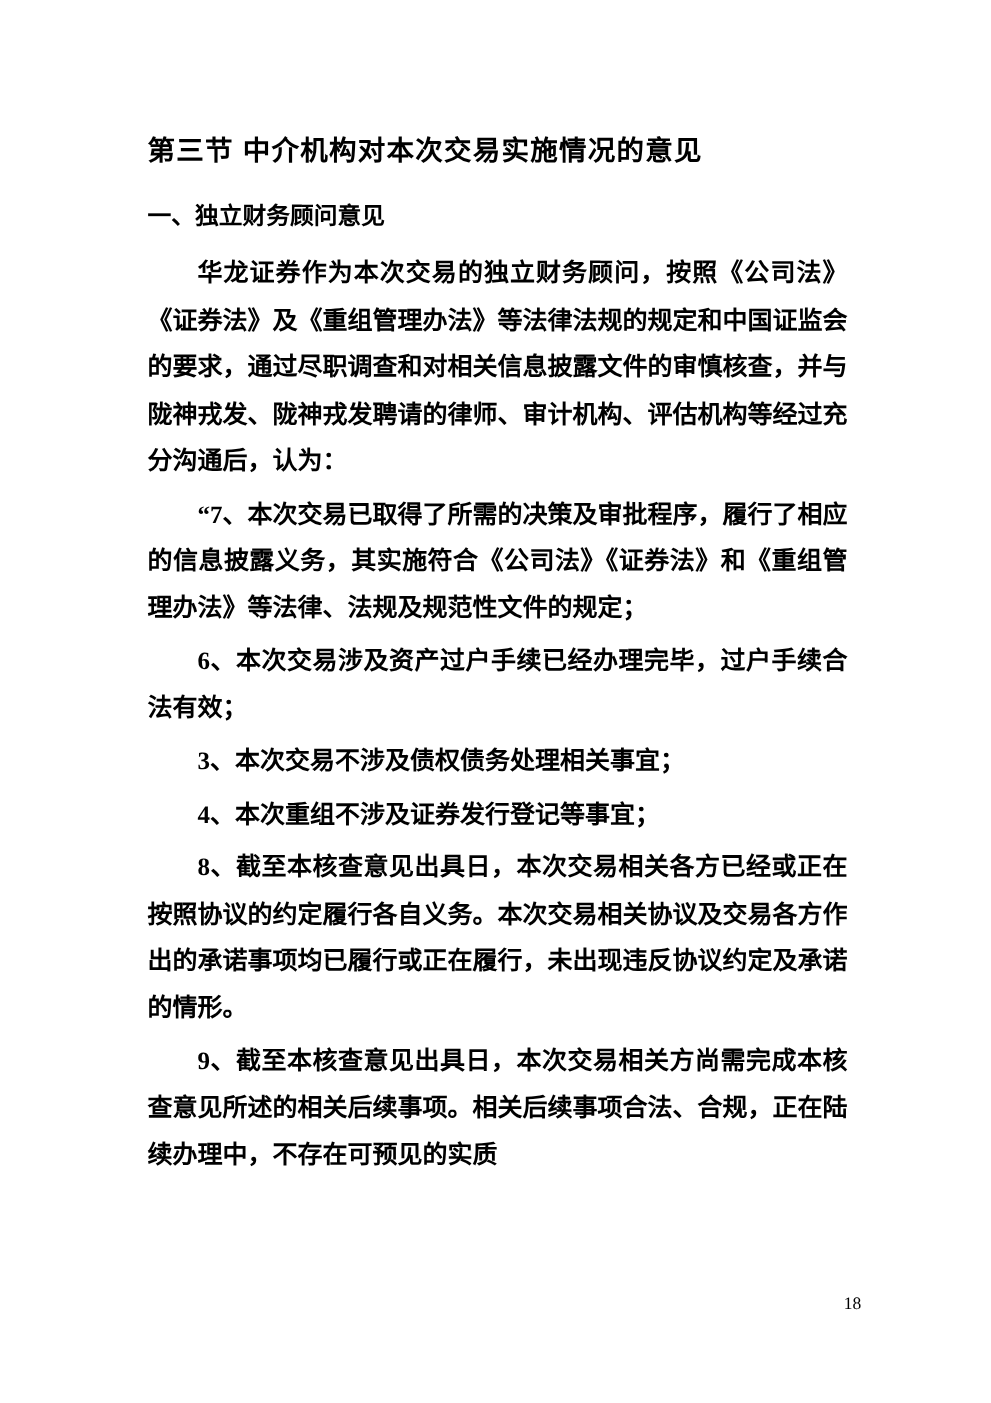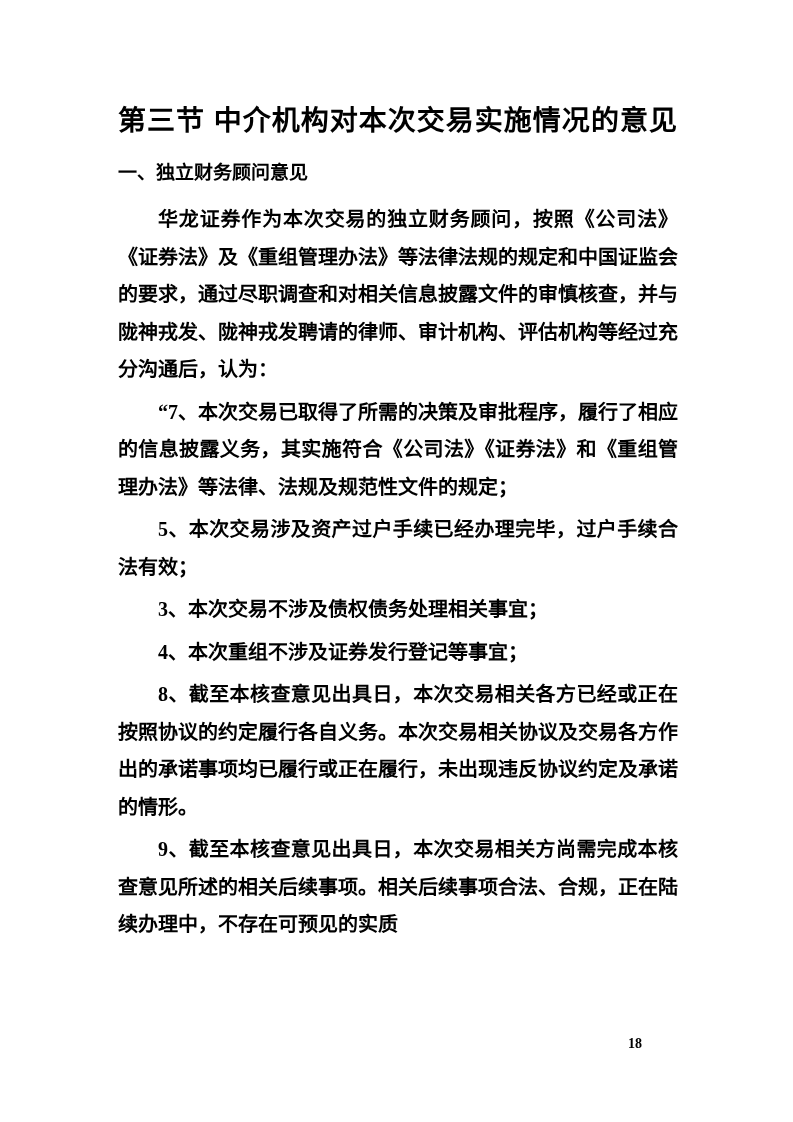--- a/index.html
+++ b/index.html
@@ -20,23 +20,22 @@
   }
   .content {
     position: absolute;
     left: 118px;
     right: 115px;
     top: 105px;
   }
   .doc-title {
     font-family: "Liberation Sans", "DejaVu Sans", sans-serif;
     font-weight: bold;
-    font-size: 28px;
+    font-size: 22px;
     line-height: 32px;
-    text-align: center;
     margin: 0 0 24px 0;
     letter-spacing: 1px;
   }
   .section-heading {
     font-family: Liberation Mono, monospace;
     font-weight: bold;
     font-size: 19px;
     line-height: 26px;
     text-align: left;
     margin: 0 0 14px 0;
@@ -45,41 +44,40 @@
     font-size: 20px;
     line-height: 37.5px;
     text-indent: 2em;
     text-align: justify;
     margin: 0 0 5px 0;
     word-break: break-all;
     font-weight: bold;
   }
   .page-number {
     position: absolute;
-    left: 628px;
+    left: 675px;
     top: 1035px;
     font-size: 14px;
     line-height: 18px;
     font-family: "Liberation Serif", "DejaVu Serif", serif;
-    font-weight: bold;
   }
 </style>
 </head>
 <body>
 
 <div class="page">
   <div class="content">
     <h1 class="doc-title">第三节 中介机构对本次交易实施情况的意见</h1>
 
     <h2 class="section-heading">一、独立财务顾问意见</h2>
 
     <div class="body-text">
       <p>华龙证券作为本次交易的独立财务顾问，按照《公司法》《证券法》及《重组管理办法》等法律法规的规定和中国证监会的要求，通过尽职调查和对相关信息披露文件的审慎核查，并与陇神戎发、陇神戎发聘请的律师、审计机构、评估机构等经过充分沟通后，认为：</p>
       <p>“7、本次交易已取得了所需的决策及审批程序，履行了相应的信息披露义务，其实施符合《公司法》《证券法》和《重组管理办法》等法律、法规及规范性文件的规定；</p>
-      <p>5、本次交易涉及资产过户手续已经办理完毕，过户手续合法有效；</p>
+      <p>6、本次交易涉及资产过户手续已经办理完毕，过户手续合法有效；</p>
       <p>3、本次交易不涉及债权债务处理相关事宜；</p>
       <p>4、本次重组不涉及证券发行登记等事宜；</p>
       <p>8、截至本核查意见出具日，本次交易相关各方已经或正在按照协议的约定履行各自义务。本次交易相关协议及交易各方作出的承诺事项均已履行或正在履行，未出现违反协议约定及承诺的情形。</p>
       <p>9、截至本核查意见出具日，本次交易相关方尚需完成本核查意见所述的相关后续事项。相关后续事项合法、合规，正在陆续办理中，不存在可预见的实质</p>
     </div>
   </div>
 
   <div class="page-number">18</div>
 </div>
 

